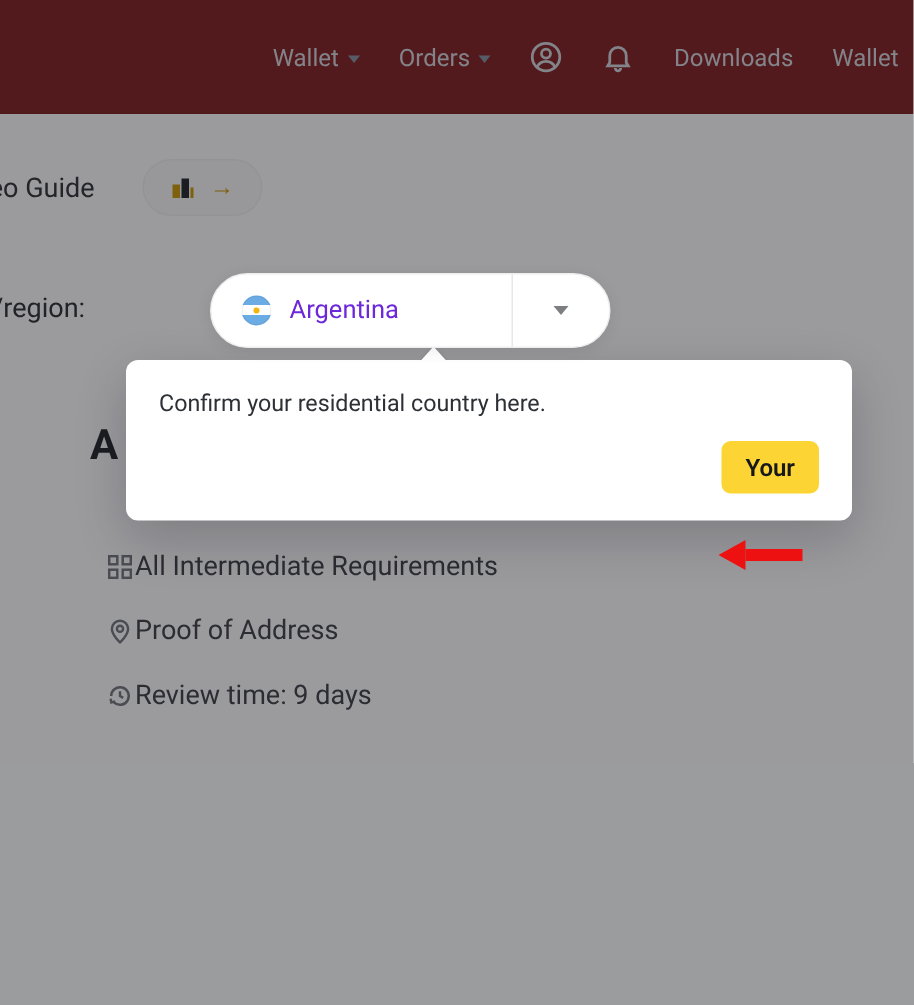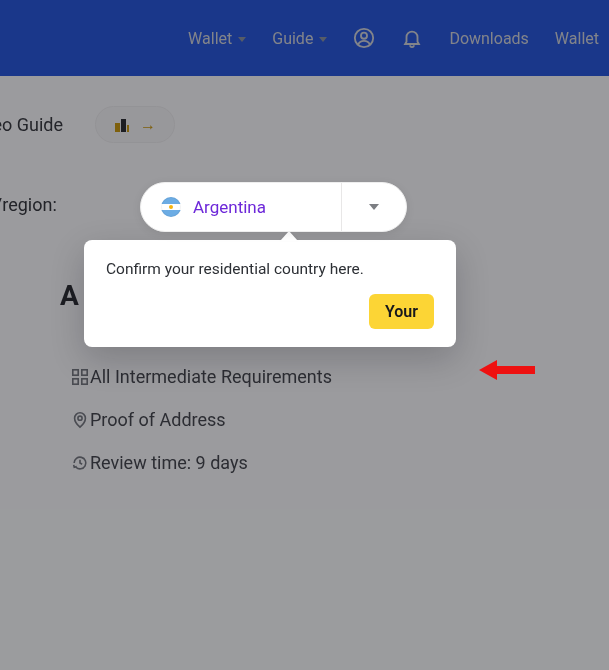--- a/index.html
+++ b/index.html
@@ -1,21 +1,21 @@
 <!DOCTYPE html>
 <html><head>
   <meta charset="utf-8">
   <style>
     * { margin: 0; padding: 0; box-sizing: border-box; font-family: -apple-system, BlinkMacSystemFont, "Segoe UI", Roboto, Arial, sans-serif; }
     body { width: 609px; height: 670px; overflow: hidden; position: relative; background: #fafafa; }
 
     
     .topbar {
       height: 76px;
-      background: #1d4ed8;
+      background: #7f1d1d;
       display: flex;
       align-items: center;
       justify-content: flex-end;
       padding-right: 10px;
       gap: 26px;
       color: #cfd2d8;
       font-size: 16px;
     }
     .nav-item { display: flex; align-items: center; gap: 6px; cursor: pointer; }
     .nav-item .caret { width: 0; height: 0; border-left: 4px solid transparent; border-right: 4px solid transparent; border-top: 5px solid #848e9c; margin-top: 2px;}
@@ -65,21 +65,21 @@
     
     .scrim { position:absolute; inset:0; background: rgba(23,25,30,.42); z-index: 40; }
 
     
     .fg-layer { position:absolute; inset:0; z-index: 50; pointer-events: none; }
     .fg-layer * { pointer-events: auto; }
 
     .popover {
       position: absolute;
       left: 84px; top: 240px;
-      width: 372px;
+      width: 484px;
       background: #fff; border-radius: 8px;
       box-shadow: 0 12px 34px rgba(10,12,20,.2);
       padding: 20px 22px 18px 22px;
     }
     .popover::before {
       content: ""; position:absolute; top:-9px; left: 196px;
       width:0; height:0; border-left:9px solid transparent; border-right:9px solid transparent; border-bottom:10px solid #fff;
       filter: drop-shadow(0 -1px 1px rgba(0,0,0,.06));
     }
     .pop-line1 { font-size: 15.5px; color:#2d3035; margin-bottom: 16px; }
@@ -98,21 +98,21 @@
 </head>
 <body>
 
 <div>
   <div class="topbar">
     <div class="nav-item">
       <span>Wallet</span>
       <span class="caret"></span>
     </div>
     <div class="nav-item">
-      <span>Guide</span>
+      <span>Orders</span>
       <span class="caret"></span>
     </div>
     <span class="nav-icon">
       <svg viewBox="0 0 24 24" width="22" height="22" fill="none" stroke="#cfd2d8" stroke-width="2">
           <circle cx="12" cy="12" r="10"></circle>
           <circle cx="12" cy="9.5" r="3.3"></circle>
           <path d="M5.5 19.2c1.4-2.7 4-4 6.5-4s5.1 1.3 6.5 4"></path>
         </svg>
     </span>
     <span class="nav-icon">

